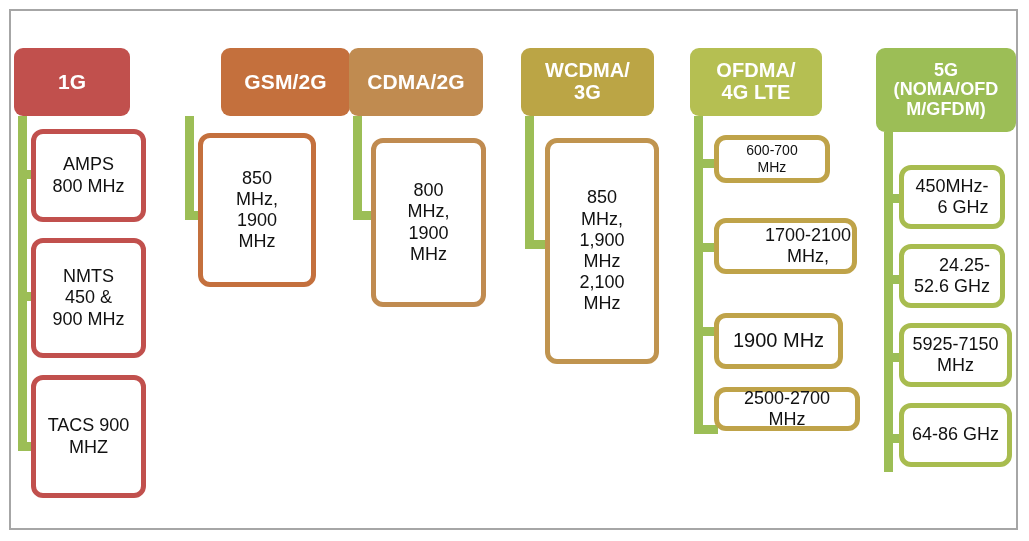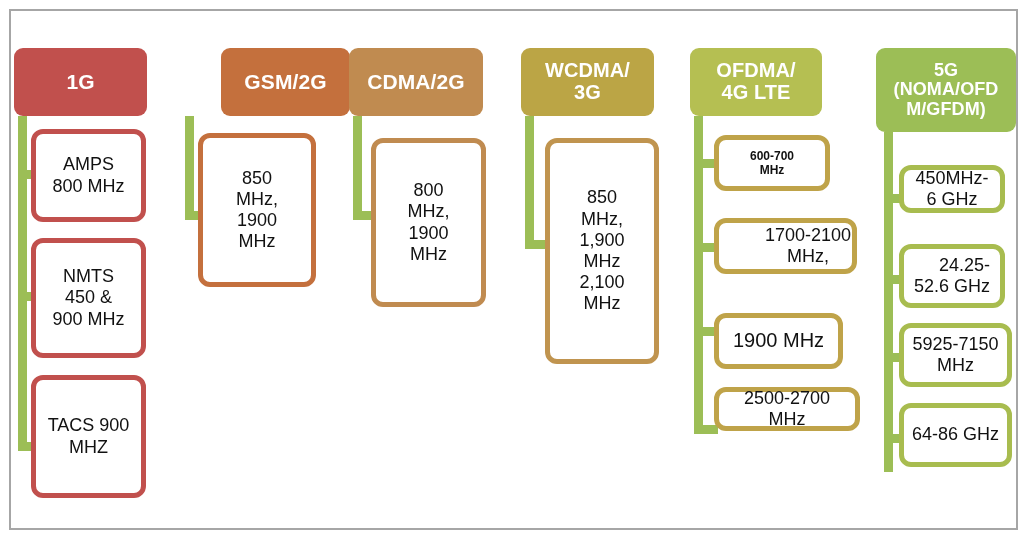--- a/index.html
+++ b/index.html
@@ -74,21 +74,21 @@
     text-align: center;
     line-height: 1.18;
   }
 </style>
 </head>
 <body>
 
 <div id="frame"></div>
 <div id="canvas">
     <div class="spine" style="left: 18px; top: 116px; height: 330px; background: rgb(156, 190, 86);"></div>
-    <div class="gen-header bold" style="left: 14px; top: 48px; width: 133px; height: 68px; font-size: 21px; background: rgb(193, 80, 77);">
+    <div class="gen-header bold" style="left: 14px; top: 48px; width: 116px; height: 68px; font-size: 21px; background: rgb(193, 80, 77);">
       <span>1G</span>
     </div>
     <div class="stub" style="left: 18px; top: 170px; width: 17px; background: rgb(156, 190, 86);"></div>
     <div class="band-box" style="left: 31px; top: 129px; width: 115px; height: 93px; font-size: 18px; border: 5px solid rgb(193, 80, 77);">
       <span>AMPS<br>800 MHz</span>
     </div>
     <div class="stub" style="left: 18px; top: 292px; width: 17px; background: rgb(156, 190, 86);"></div>
     <div class="band-box" style="left: 31px; top: 238px; width: 115px; height: 120px; font-size: 18px; border: 5px solid rgb(193, 80, 77);">
       <span>NMTS<br>450 &amp;<br>900 MHz</span>
     </div>
@@ -118,41 +118,41 @@
     </div>
     <div class="stub" style="left: 525px; top: 240px; width: 24px; background: rgb(156, 190, 86);"></div>
     <div class="band-box" style="left: 545px; top: 138px; width: 114px; height: 226px; font-size: 18px; border: 5px solid rgb(192, 148, 79);">
       <span>850<br>MHz,<br>1,900<br>MHz<br>2,100<br>MHz</span>
     </div>
     <div class="spine" style="left: 694px; top: 116px; height: 318px; background: rgb(156, 190, 86);"></div>
     <div class="gen-header bold" style="left: 690px; top: 48px; width: 132px; height: 68px; font-size: 20px; background: rgb(181, 191, 82);">
       <span>OFDMA/<br>4G LTE</span>
     </div>
     <div class="stub" style="left: 694px; top: 159px; width: 24px; background: rgb(156, 190, 86);"></div>
-    <div class="band-box" style="left: 714px; top: 135px; width: 116px; height: 56px; font-size: 12px; border: 5px solid rgb(191, 163, 73); font-weight: bold;">
+    <div class="band-box" style="left: 714px; top: 135px; width: 116px; height: 48px; font-size: 14px; border: 5px solid rgb(191, 163, 73);">
       <span>600-700<br>MHz</span>
     </div>
     <div class="stub" style="left: 694px; top: 243px; width: 24px; background: rgb(156, 190, 86);"></div>
     <div class="band-box" style="left: 714px; top: 218px; width: 143px; height: 56px; font-size: 18px; border: 5px solid rgb(191, 163, 73); padding-left: 45px;">
       <span>1700-2100<br>MHz,</span>
     </div>
     <div class="stub" style="left: 694px; top: 327px; width: 24px; background: rgb(156, 190, 86);"></div>
     <div class="band-box" style="left: 714px; top: 303px; width: 129px; height: 56px; font-size: 20px; border: 5px solid rgb(191, 163, 73); margin-top: 10px;">
       <span>1900 MHz</span>
     </div>
     <div class="stub" style="left: 694px; top: 425px; width: 24px; background: rgb(156, 190, 86);"></div>
     <div class="band-box" style="left: 714px; top: 387px; width: 146px; height: 44px; font-size: 18px; border: 5px solid rgb(191, 163, 73);">
       <span>2500-2700<br>MHz</span>
     </div>
     <div class="spine" style="left: 884px; top: 132px; height: 340px; background: rgb(156, 190, 86);"></div>
     <div class="gen-header plain" style="left: 876px; top: 48px; width: 140px; height: 84px; font-size: 18px; background: rgb(156, 190, 86);">
       <span>5G<br>(NOMA/OFD<br>M/GFDM)</span>
     </div>
     <div class="stub" style="left: 884px; top: 194px; width: 19px; background: rgb(156, 190, 86);"></div>
-    <div class="band-box" style="left: 899px; top: 165px; width: 106px; height: 48px; font-size: 18px; border: 5px solid rgb(168, 188, 79);">
+    <div class="band-box" style="left: 899px; top: 165px; width: 106px; height: 64px; font-size: 18px; border: 5px solid rgb(168, 188, 79); text-align: right;">
       <span>450MHz-<br>6 GHz</span>
     </div>
     <div class="stub" style="left: 884px; top: 275px; width: 19px; background: rgb(156, 190, 86);"></div>
     <div class="band-box" style="left: 899px; top: 244px; width: 106px; height: 64px; font-size: 18px; border: 5px solid rgb(168, 188, 79); text-align: right;">
       <span>24.25-<br>52.6 GHz</span>
     </div>
     <div class="stub" style="left: 884px; top: 353px; width: 19px; background: rgb(156, 190, 86);"></div>
     <div class="band-box" style="left: 899px; top: 323px; width: 113px; height: 64px; font-size: 18px; border: 5px solid rgb(168, 188, 79);">
       <span>5925-7150<br>MHz</span>
     </div>

